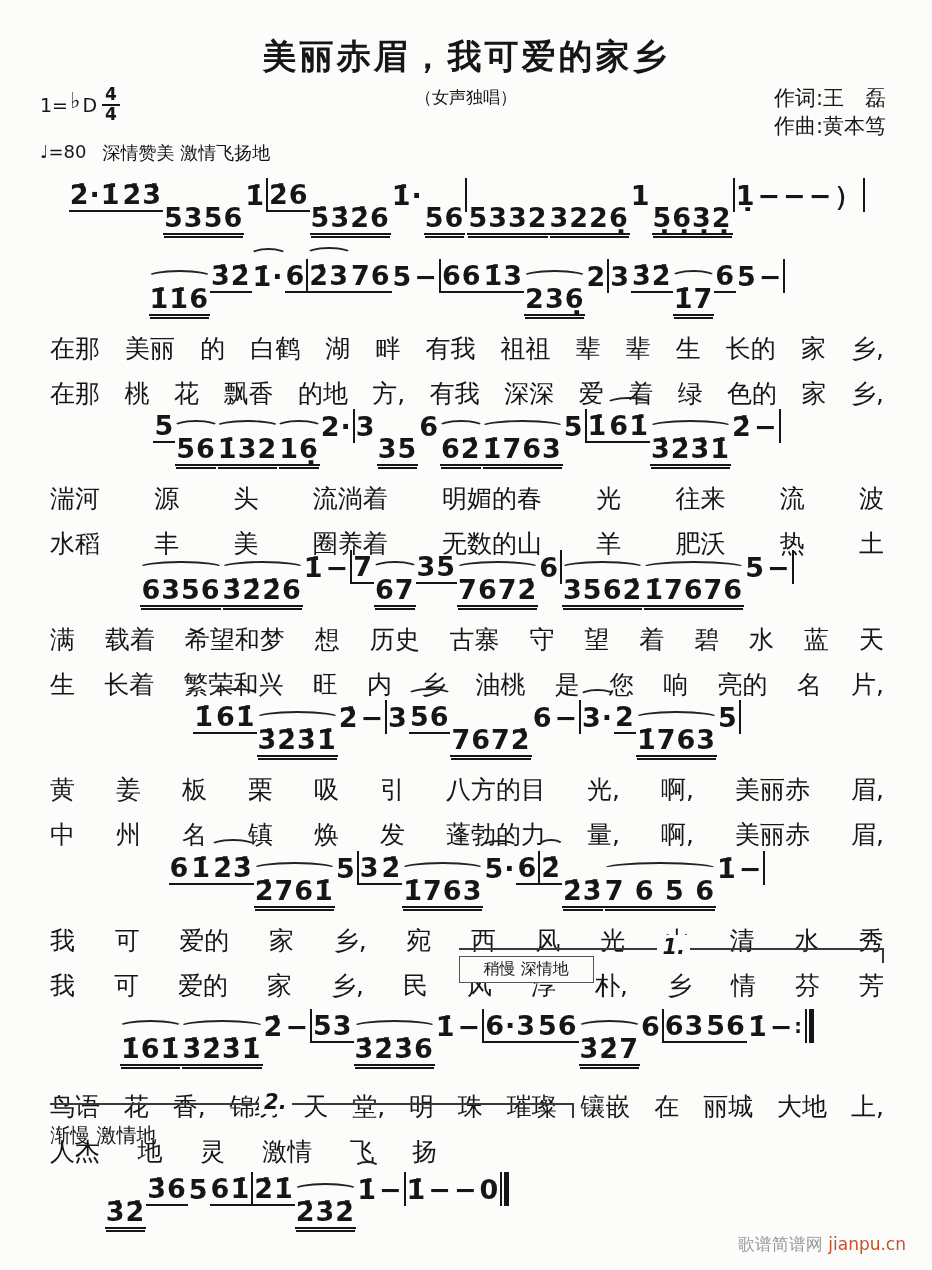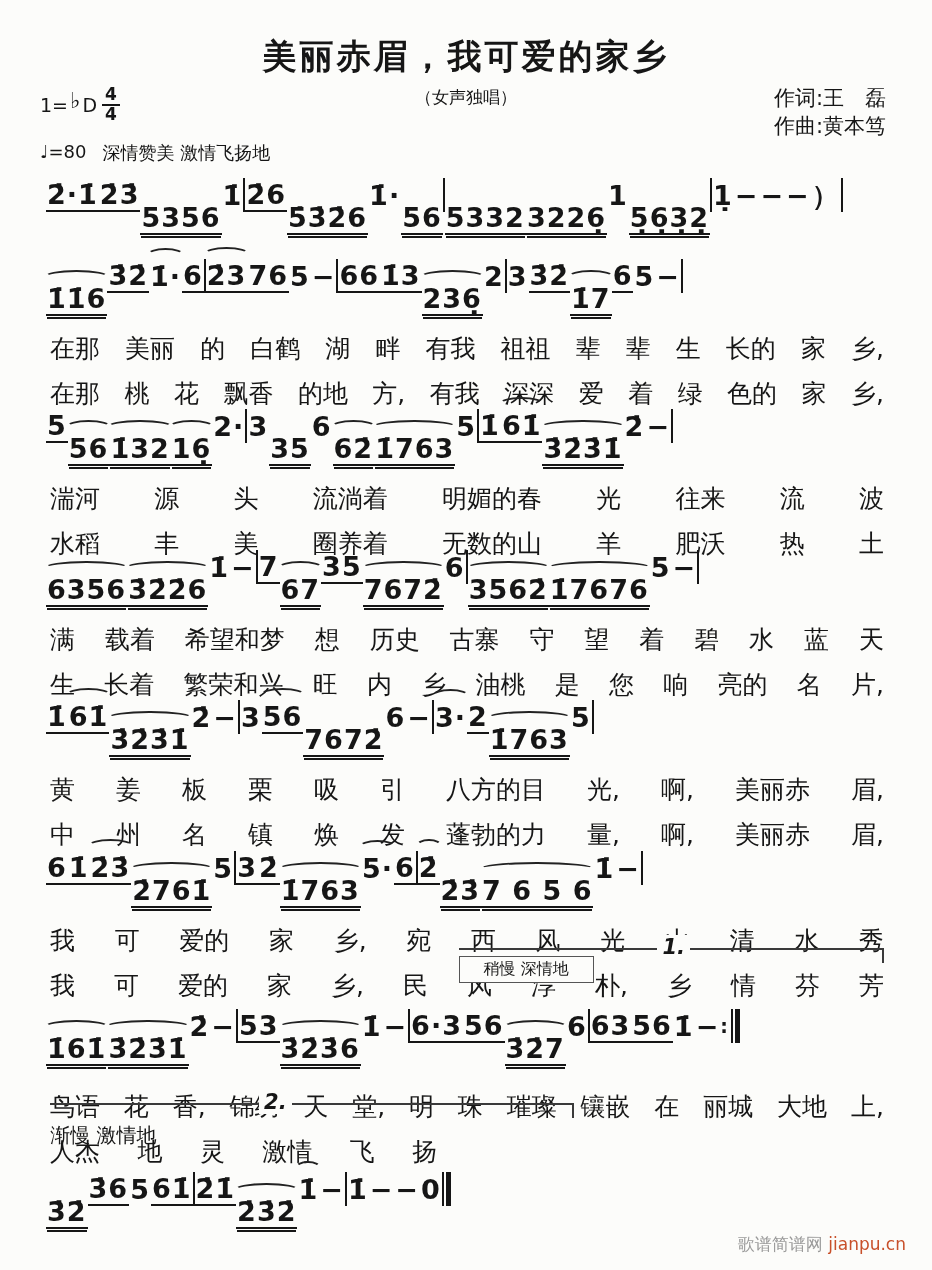--- a/index.html
+++ b/index.html
@@ -13,21 +13,21 @@
   .subtitle{position:absolute;top:86px;left:0;width:100%;text-align:center;font-size:17px;}
   .keyblock{position:absolute;left:40px;top:86px;font-size:19px;}
   .key-row{display:flex;align-items:center;gap:2px;font-weight:500;}
   .flat{font-size:22px;position:relative;top:-4px;}
   .ts{display:inline-flex;flex-direction:column;text-align:center;line-height:1.05;
       margin-left:3px;font-size:17px;font-weight:bold;}
   .ts .top{border-bottom:2px solid #161616;padding:0 3px;}
   .tempo-row{margin-top:17px;font-size:18px;display:flex;gap:16px;white-space:nowrap;}
   .credits{position:absolute;right:46px;top:84px;font-size:21px;line-height:1.35;text-align:left;}
   .system{position:absolute;left:46px;right:44px;}
-  .notes{display:flex;justify-content:flex-start;align-items:center;
+  .notes{display:flex;justify-content:center;align-items:center;
     font-weight:bold;font-size:27px;line-height:1.15;}
   .cell{position:relative;display:inline-block;padding:0 1px;letter-spacing:1px;white-space:pre;}
   .u1{border-bottom:2px solid #161616;}
   .u2{border-bottom:2px solid #161616;margin-top:47px;}
   .u2::after{content:'';position:absolute;left:1px;right:1px;bottom:-5px;
     border-top:2px solid #161616;}
   .slur{position:absolute;left:-2px;right:-2px;top:-13px;height:10px;
     border:2px solid transparent;border-top:2px solid #222;border-radius:50%;}
   .barline{display:inline-flex;align-items:center;gap:2px;}
   .barline .thin{width:2px;height:34px;background:#161616;}

